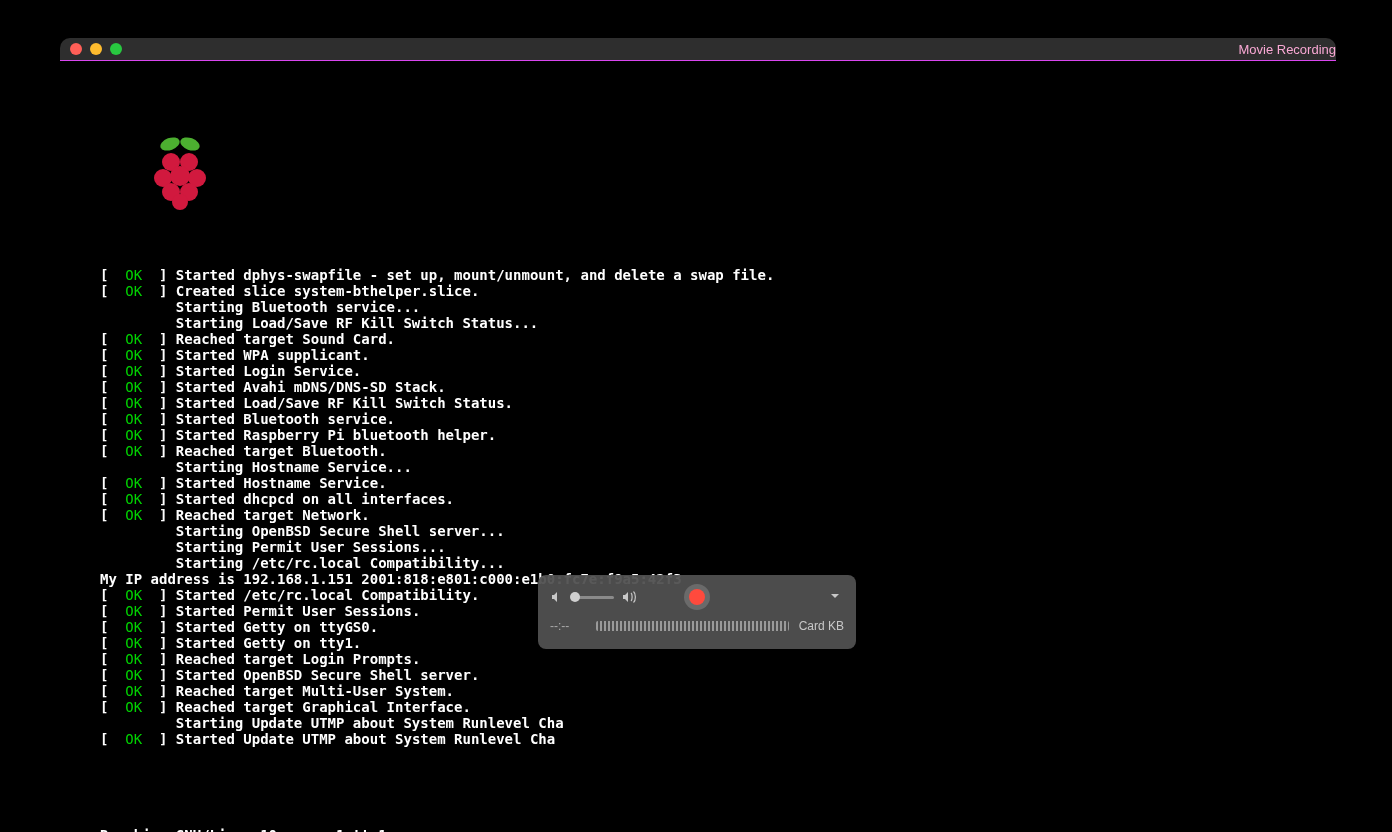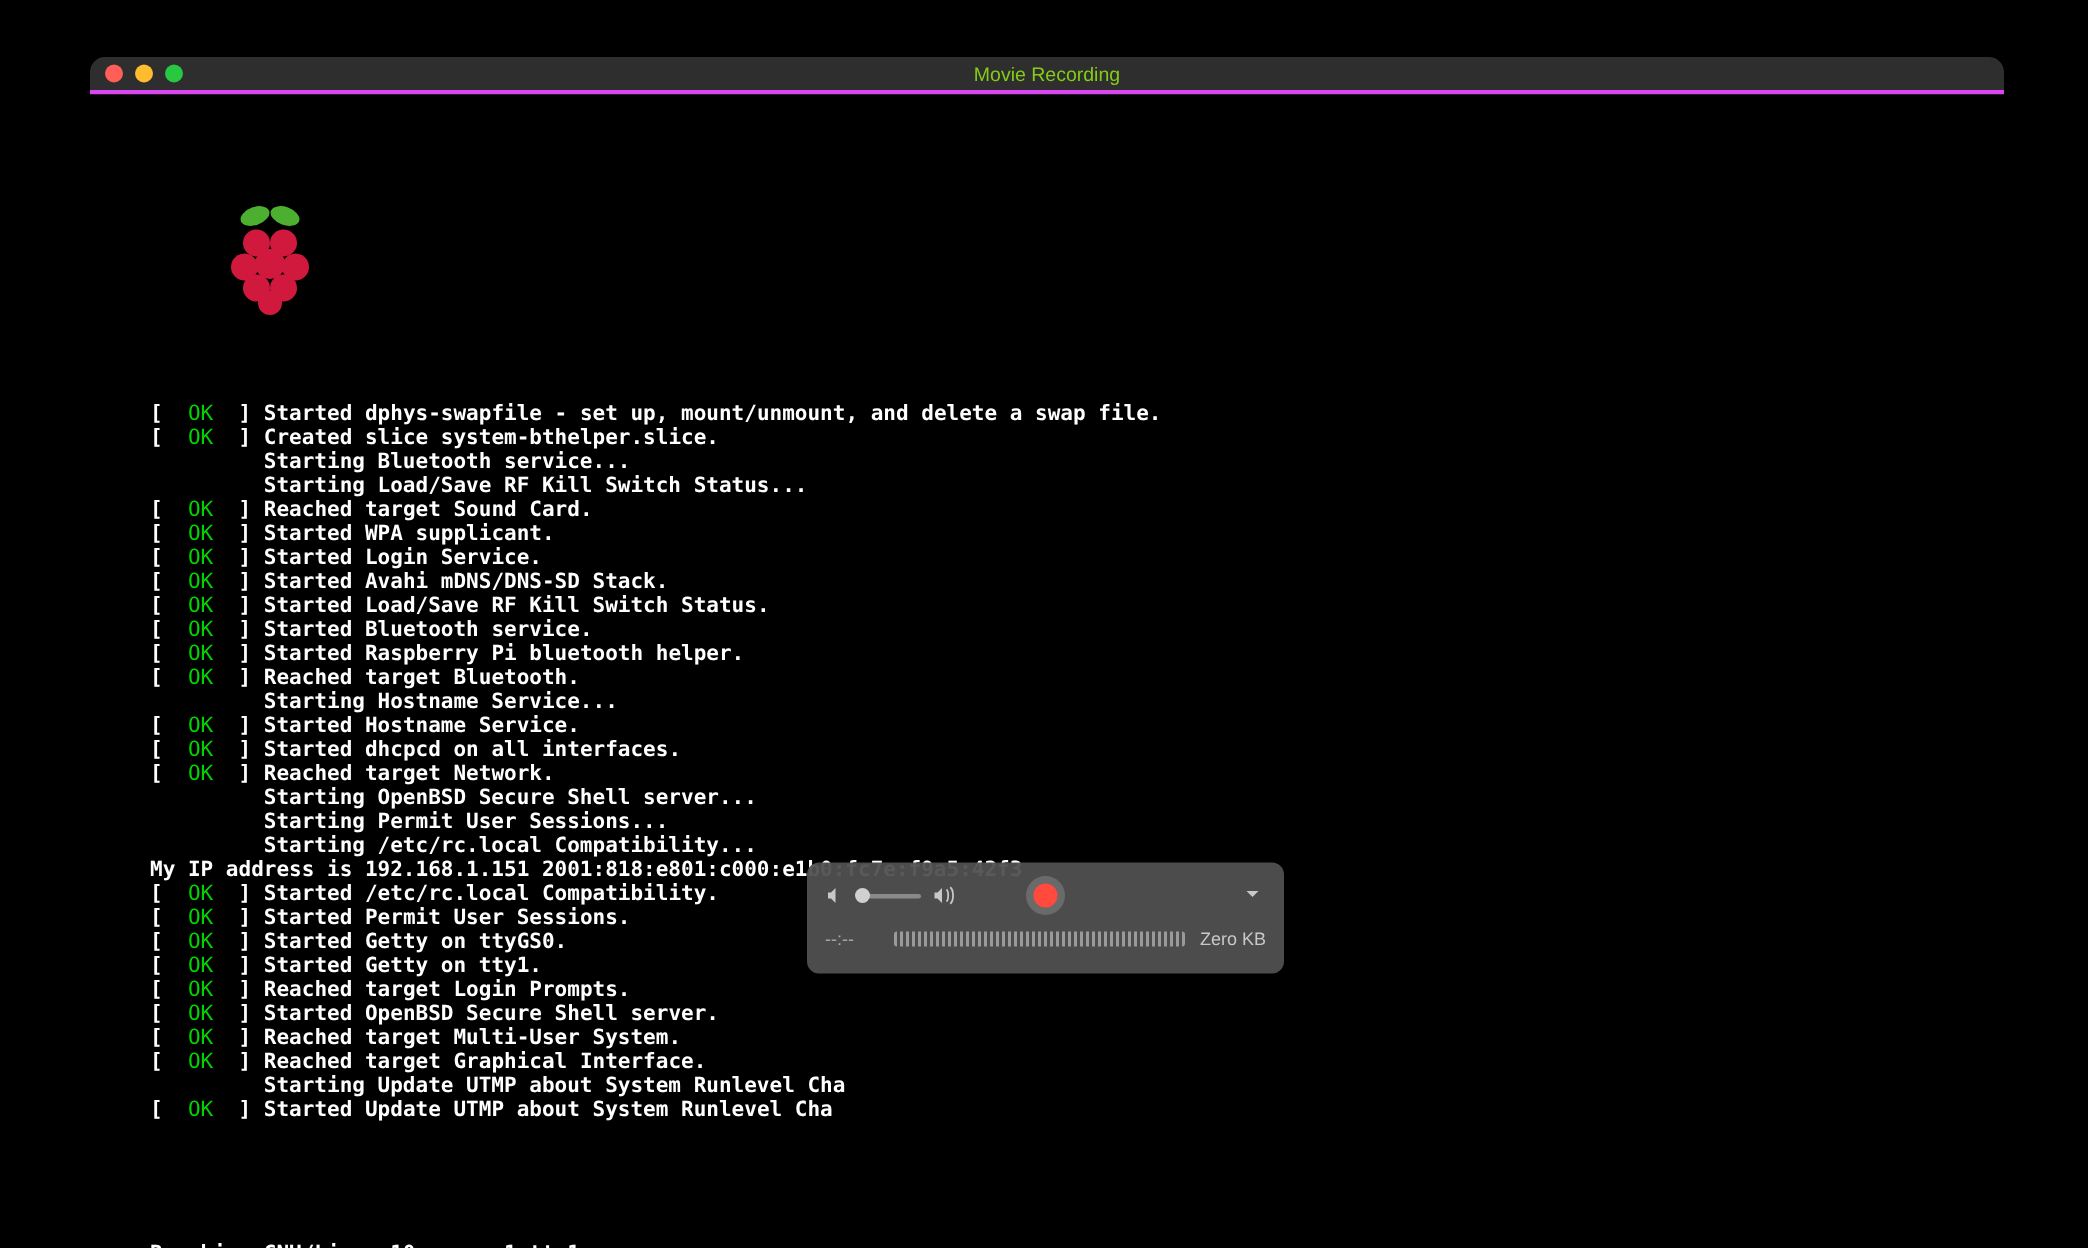--- a/index.html
+++ b/index.html
@@ -23,25 +23,25 @@
     box-shadow: 0 20px 60px rgba(0,0,0,0.6);
   }
   .titlebar {
     height: 22px;
     background: #2e2e2e;
     border-top-left-radius: 10px;
     border-top-right-radius: 10px;
     position: relative;
     display: flex;
     align-items: center;
-    justify-content: center;
-    color: #84cc16;
+    justify-content: flex-end;
+    color: #f9a8d4;
     font-family: -apple-system, "Helvetica Neue", Arial, sans-serif;
     font-size: 13px;
-    border-bottom: 3px solid #d946ef;
+    border-bottom: 1px solid #d946ef;
   }
   .traffic {
     position: absolute;
     left: 10px;
     top: 5px;
     display: flex;
     gap: 8px;
   }
   .dot {
     width: 12px;
@@ -216,15 +216,15 @@
     </div>
     <span style="margin-left:auto;width:14px;">
       <svg width="10" height="10" viewBox="0 0 10 10">
           <path fill="#c8c8c8" d="M1 3l4 4 4-4z"></path>
         </svg>
     </span>
   </div>
   <div class="row2">
     <span class="time">--:--</span>
     <div class="audiometer"></div>
-    <span class="filesize">Zero KB</span>
+    <span class="filesize">Card KB</span>
   </div>
 </div>
 
 </body></html>

